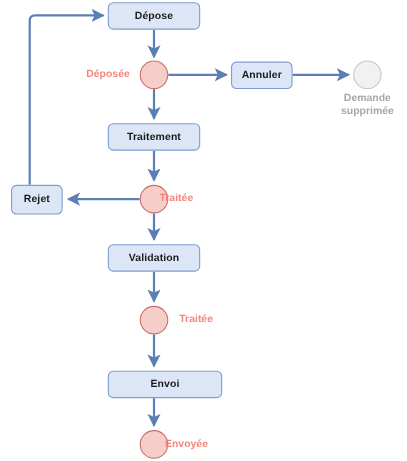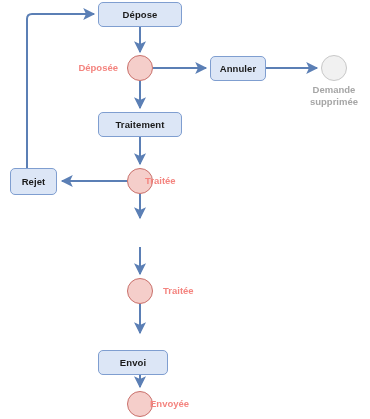--- a/index.html
+++ b/index.html
@@ -113,22 +113,25 @@
   </div>
 
   <div class="node-box" style="left:10px; top:168px; width:47px; height:27px;">
     <span>Rejet</span>
   </div>
 
   <div class="node-box" style="left:98px; top:112px; width:84px; height:25px;">
     <span>Traitement</span>
   </div>
 
+  <div class="node-box" style="left:98px; top:222px; width:84px; height:25px;">
+    <span>Validation</span>
+  </div>
 
-  <div class="node-box" style="left:98px; top:337px; width:70px; height:25px;margin-top:13px;">
+  <div class="node-box" style="left:98px; top:337px; width:104px; height:25px;">
     <span>Envoi</span>
   </div>
 
   <div class="state-circle" style="left:127px; top:55px; width:26px; height:26px;"></div>
   <div class="state-label align-right" style="left:48px; top:62px; width:70px;">Déposée</div>
 
   <div class="state-circle terminal" style="left:321px; top:55px; width:26px; height:26px;"></div>
   <div class="state-label muted" style="left:289px; top:84px; width:90px;"><span>Demande</span><br><span>supprimée</span></div>
 
   <div class="state-circle" style="left:127px; top:168px; width:26px; height:26px;"></div>

